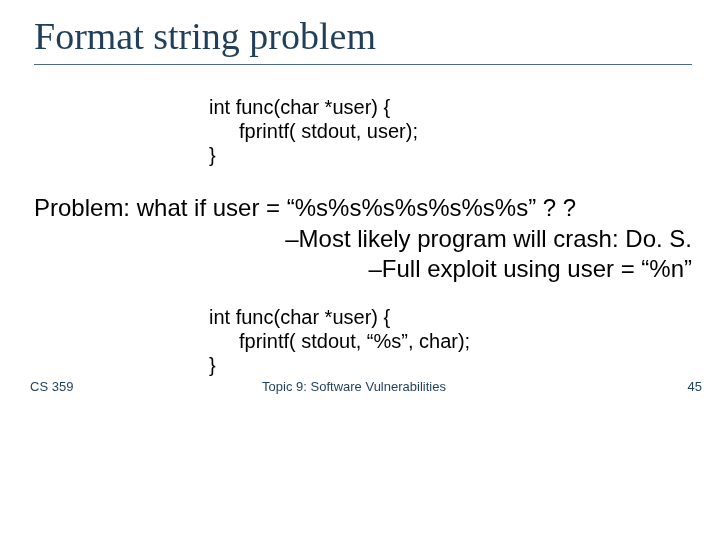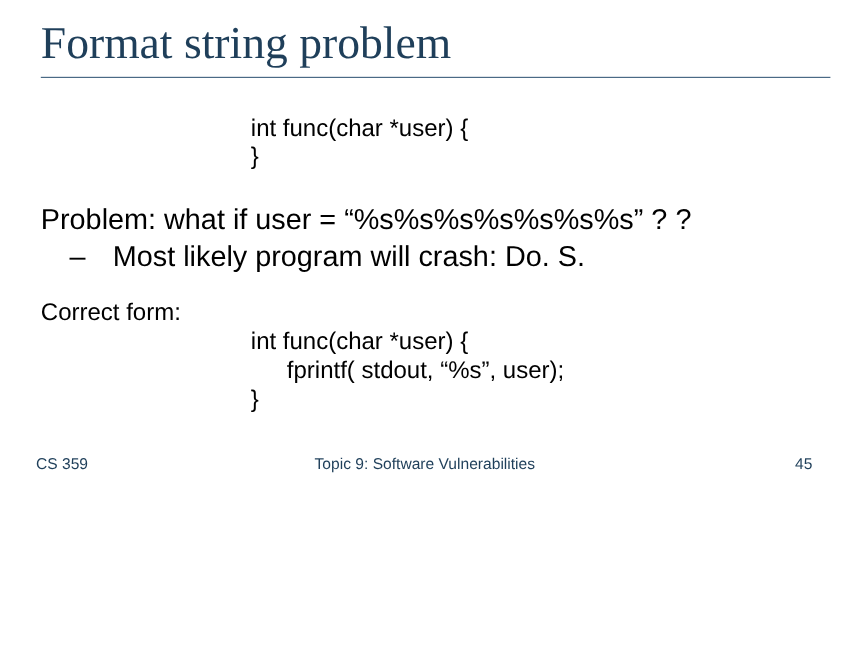--- a/index.html
+++ b/index.html
@@ -46,20 +46,21 @@
     font-size: 24px;
     line-height: 1.28;
   }
   .body-text .intro {
     margin-bottom: 0;
   }
   .body-text ul {
     list-style: none;
     padding: 0;
     margin: 0 0 20px 0;
+    text-align: right;
   }
   .body-text li {
     padding-left: 60px;
     text-indent: -18px;
   }
   .body-text li::before {
     content: "–";
     display: inline-block;
     width: 18px;
   }
@@ -92,50 +93,51 @@
   }
   .footer .center {
     position: absolute;
     left: 0;
     right: 12px;
     text-align: center;
     bottom: 0;
   }
   .footer .right {
     position: absolute;
-    right: 43px;
+    right: 18px;
     bottom: 0;
     margin-top: 25px;
   }
 </style>
 </head>
 <body>
 
 <div class="slide">
 
   <h1 class="title">Format string problem</h1>
   <hr class="rule">
 
   <div class="code-block">
     <div>int  func(char *user) {</div>
+    <div class="ind">fprintf( stdout, user);</div>
     <div>}</div>
   </div>
 
   <div class="body-text">
     <div class="intro">Problem:   what if   user = “%s%s%s%s%s%s%s”  ? ?</div>
     <ul>
       <li>Most likely program will crash:   Do. S.</li>
+      <li>Full exploit using   user = “%n”</li>
     </ul>
   </div>
 
-  <div class="correct-label">Correct form:</div>
 
   <div class="code-block2">
     <div>int  func(char *user) {</div>
-    <div class="ind">fprintf( stdout, “%s”, user);</div>
+    <div class="ind">fprintf( stdout, “%s”, char);</div>
     <div>}</div>
   </div>
 
   <div class="footer">
     <span class="left">CS 359</span>
     <span class="center">Topic 9: Software Vulnerabilities</span>
     <span class="right">45</span>
   </div>
 
 </div>

